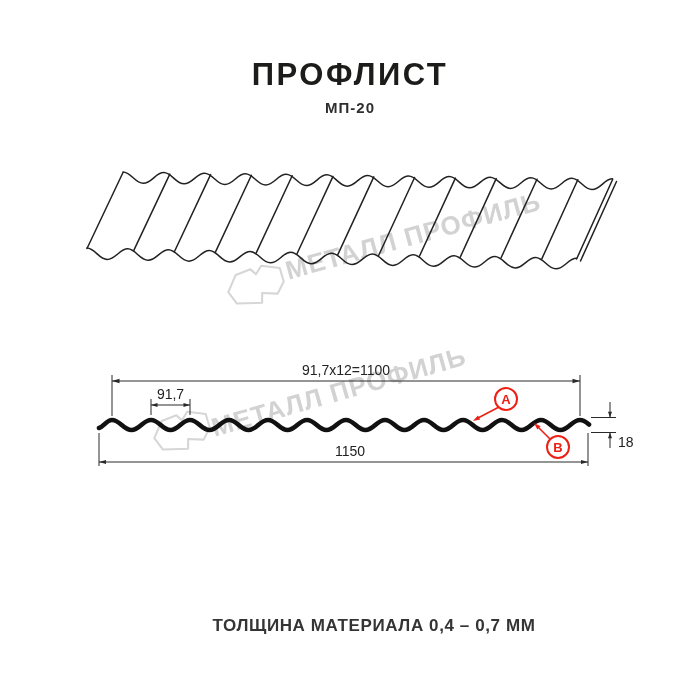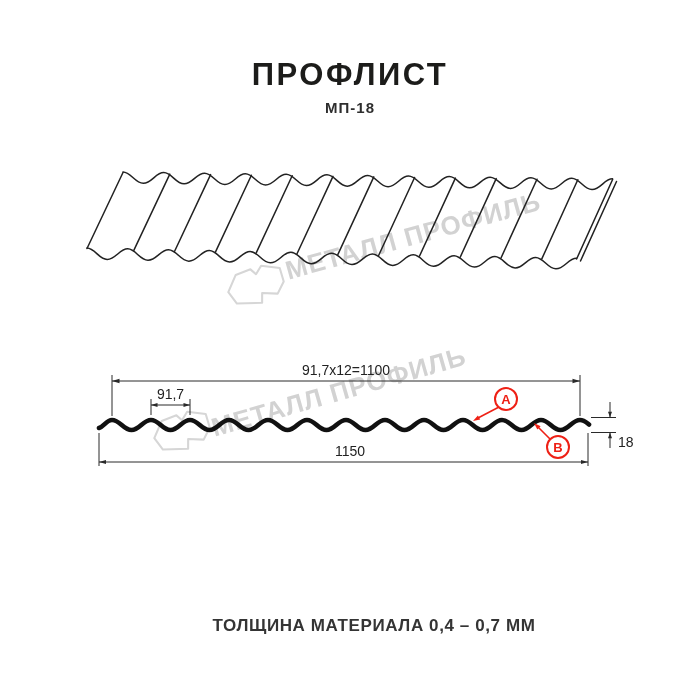--- a/index.html
+++ b/index.html
@@ -34,21 +34,21 @@
   svg text{font-family:"Liberation Sans",sans-serif;}
   .dim-label{font-size:14px;fill:#222;}
   .red-label{font-size:13px;font-weight:700;fill:#ee2015;}
 </style>
 </head>
 <body>
 
 <div class="canvas">
 
   <div class="page-title">ПРОФЛИСТ</div>
-  <div class="page-subtitle">МП-18</div>
+  <div class="page-subtitle">МП-20</div>
 
   <svg class="wm-logo logo1" width="64" height="46" viewBox="0 0 92 62">
     <path d="M8,36 L22,13 L44,8 L51,16 L60,5 L86,12 L89,32 L78,48 L56,44 L54,58 L18,54 Z" fill="none" stroke="#d6d6d6" stroke-width="3" stroke-linejoin="round"></path>
   </svg>
   <div class="wm-text wm1">МЕТАЛЛ ПРОФИЛЬ</div>
 
   <svg class="wm-logo logo2" width="64" height="46" viewBox="0 0 92 62">
     <path d="M8,36 L22,13 L44,8 L51,16 L60,5 L86,12 L89,32 L78,48 L56,44 L54,58 L18,54 Z" fill="none" stroke="#d6d6d6" stroke-width="3" stroke-linejoin="round"></path>
   </svg>
   <div class="wm-text wm2">МЕТАЛЛ ПРОФИЛЬ</div>

